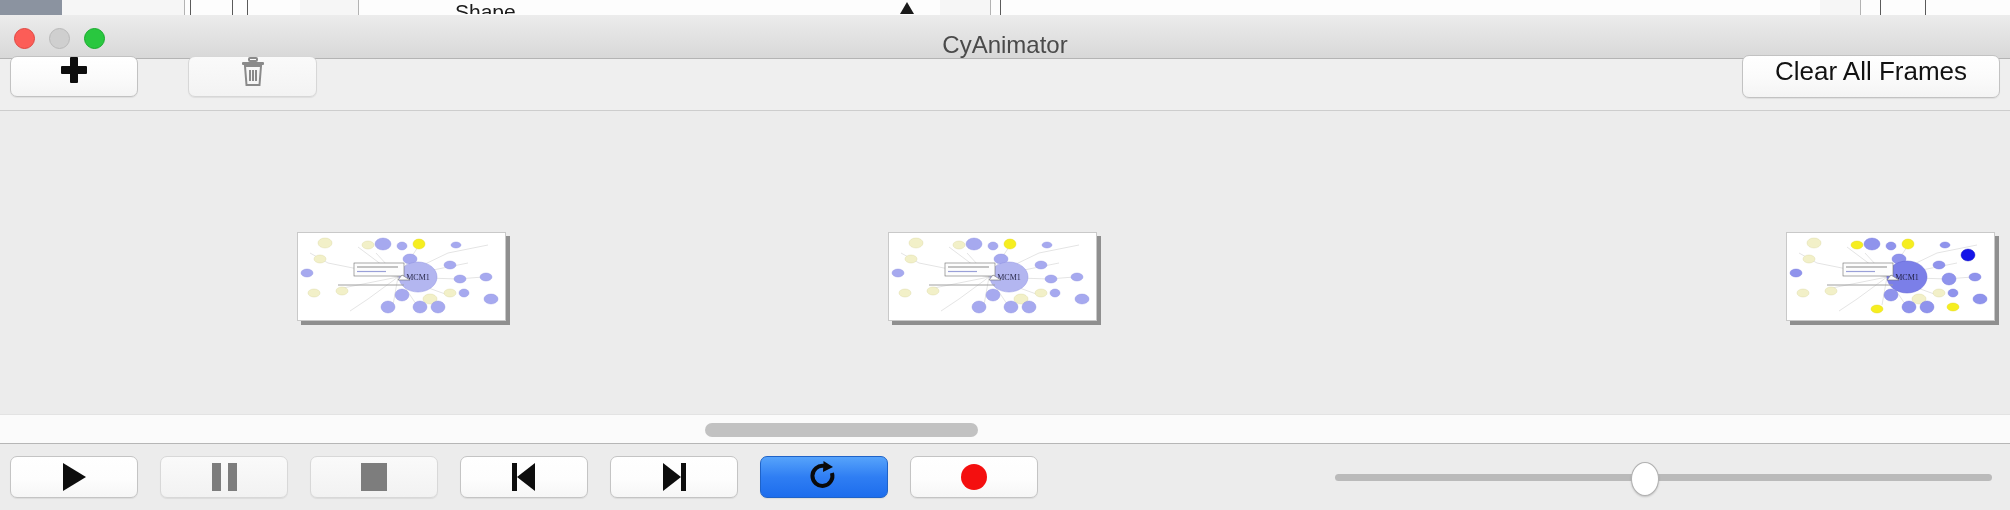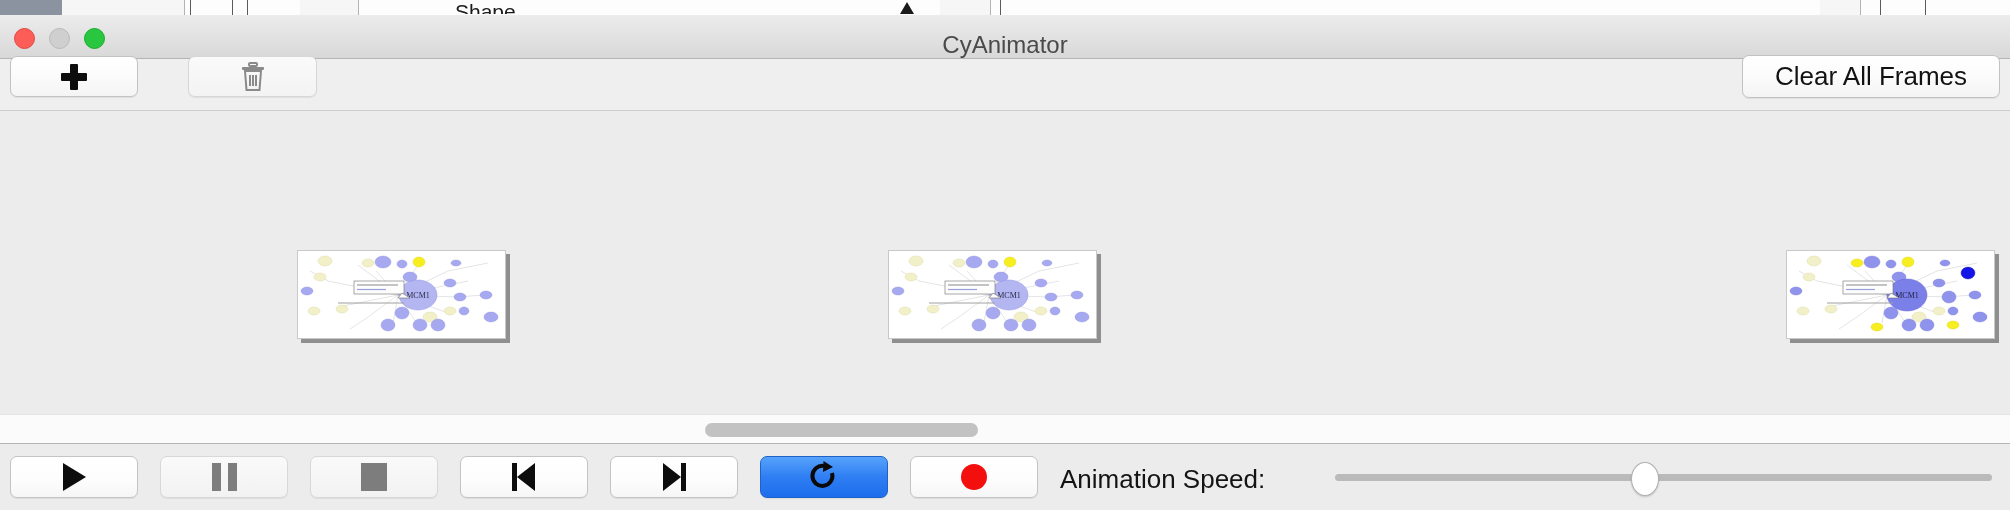--- a/index.html
+++ b/index.html
@@ -102,21 +102,20 @@
     box-sizing: border-box;
   }
   .btn {
     position: absolute;
     box-sizing: border-box;
     border: 1px solid #c2c2c2;
     border-radius: 7px;
     background: linear-gradient(to bottom, #ffffff 0%, #fbfbfb 50%, #f4f4f4 100%);
     box-shadow: 0 1px 1px rgba(0,0,0,0.07);
     display: flex;
-    align-items: center;
     justify-content: center;
     cursor: default;
   }
   .btn.disabled {
     background: linear-gradient(to bottom, #fafafa 0%, #f3f3f3 100%);
     border-color: #d7d7d7;
   }
   .btn-add {
     left: 10px; top: 56px;
     width: 128px; height: 41px;
@@ -153,21 +152,21 @@
     position: absolute;
     left: 0; top: 111px;
     width: 2010px; height: 303px;
     background: #ececec;
     overflow: hidden;
   }
 
   
   .frame {
     position: absolute;
-    top: 232px;
+    top: 214px;
     width: 218px; height: 93px;
     transform: translateY(-93px);
   }
   .frame .shadow {
     position: absolute;
     left: 4px; top: 4px;
     width: 209px; height: 89px;
     background: #8f8f8f;
   }
   .frame .page {
@@ -522,21 +521,20 @@
       <svg width="30" height="32" viewBox="0 0 30 32">
         <path d="M23 12 A10 10 0 1 1 15 5" fill="none" stroke="#0a0a0a" stroke-width="4" stroke-linecap="butt"></path>
         <path d="M14.5 0 L24 6 L14 11 Z" fill="#0a0a0a"></path>
       </svg>
     </div>
 
     <div class="pbtn" style="left:910px; width:128px;">
       <span class="ic-record"></span>
     </div>
 
-    <div class="speed-label" style="left:1060px;">Animation Speed:</div>
 
     <div class="slider" style="left:1335px; width:657px;">
       <div class="slider-track"></div>
       <div class="slider-thumb" style="left:47%;"></div>
     </div>
 
   </div>
 
 </div>
 

